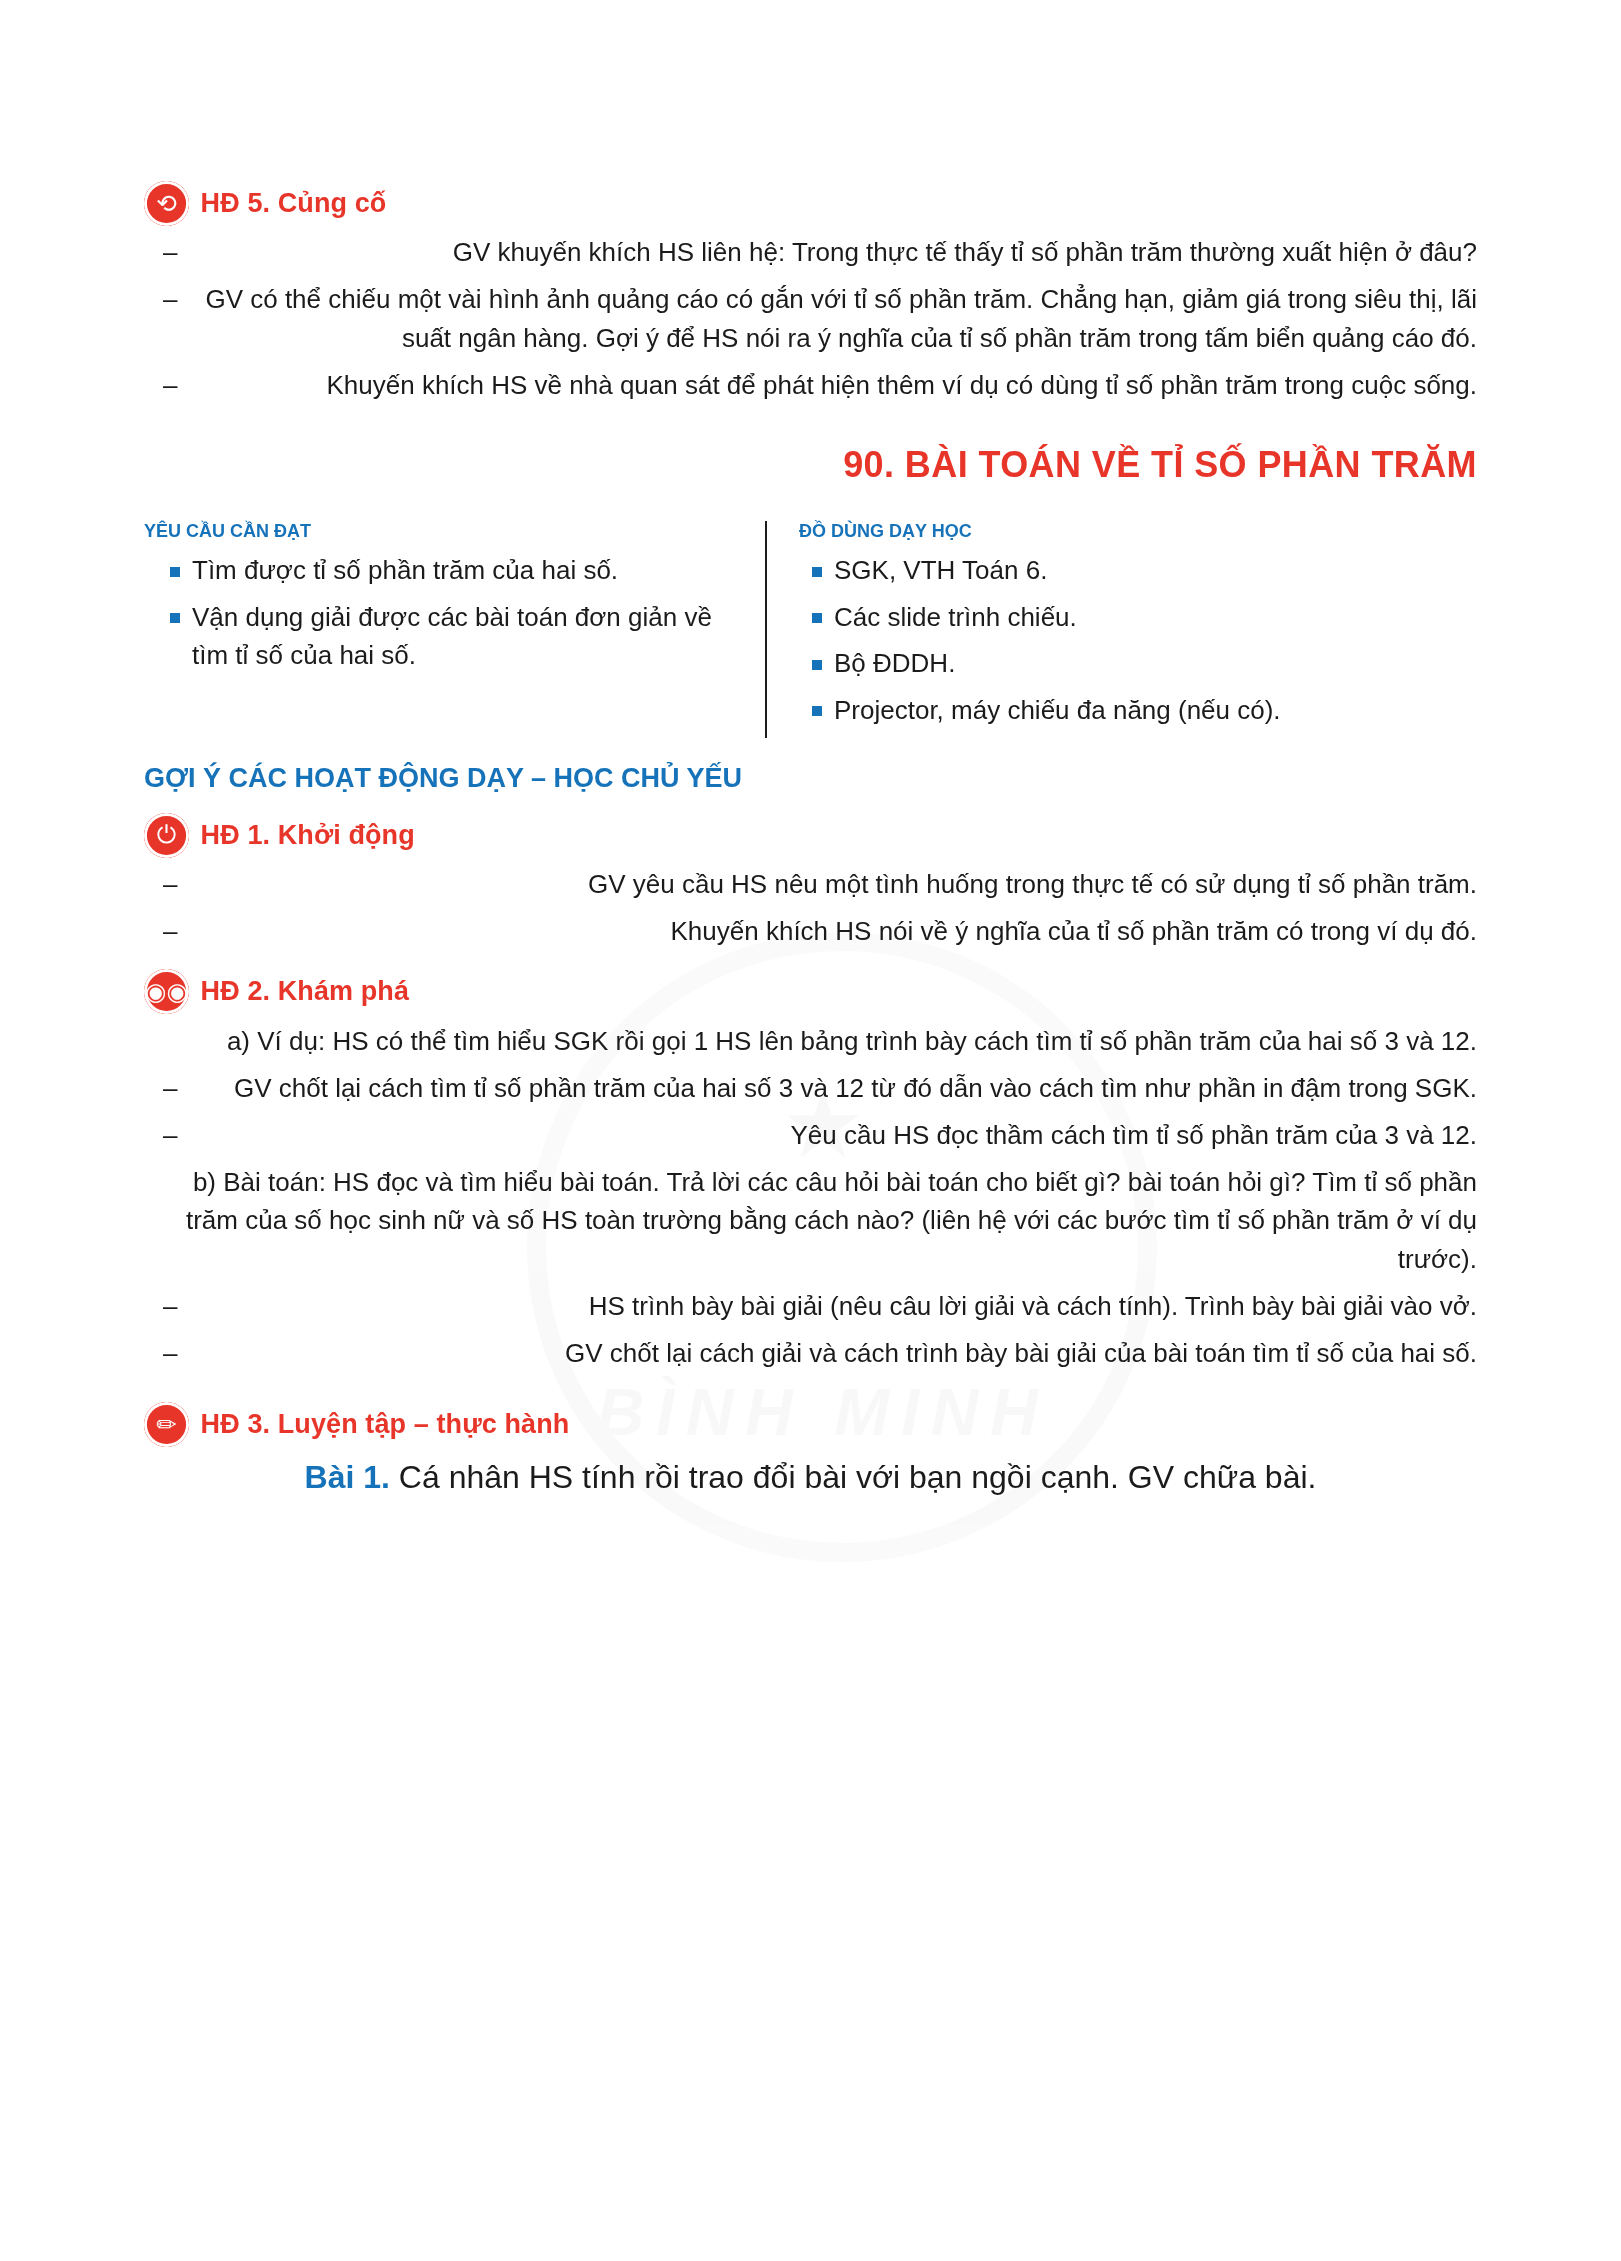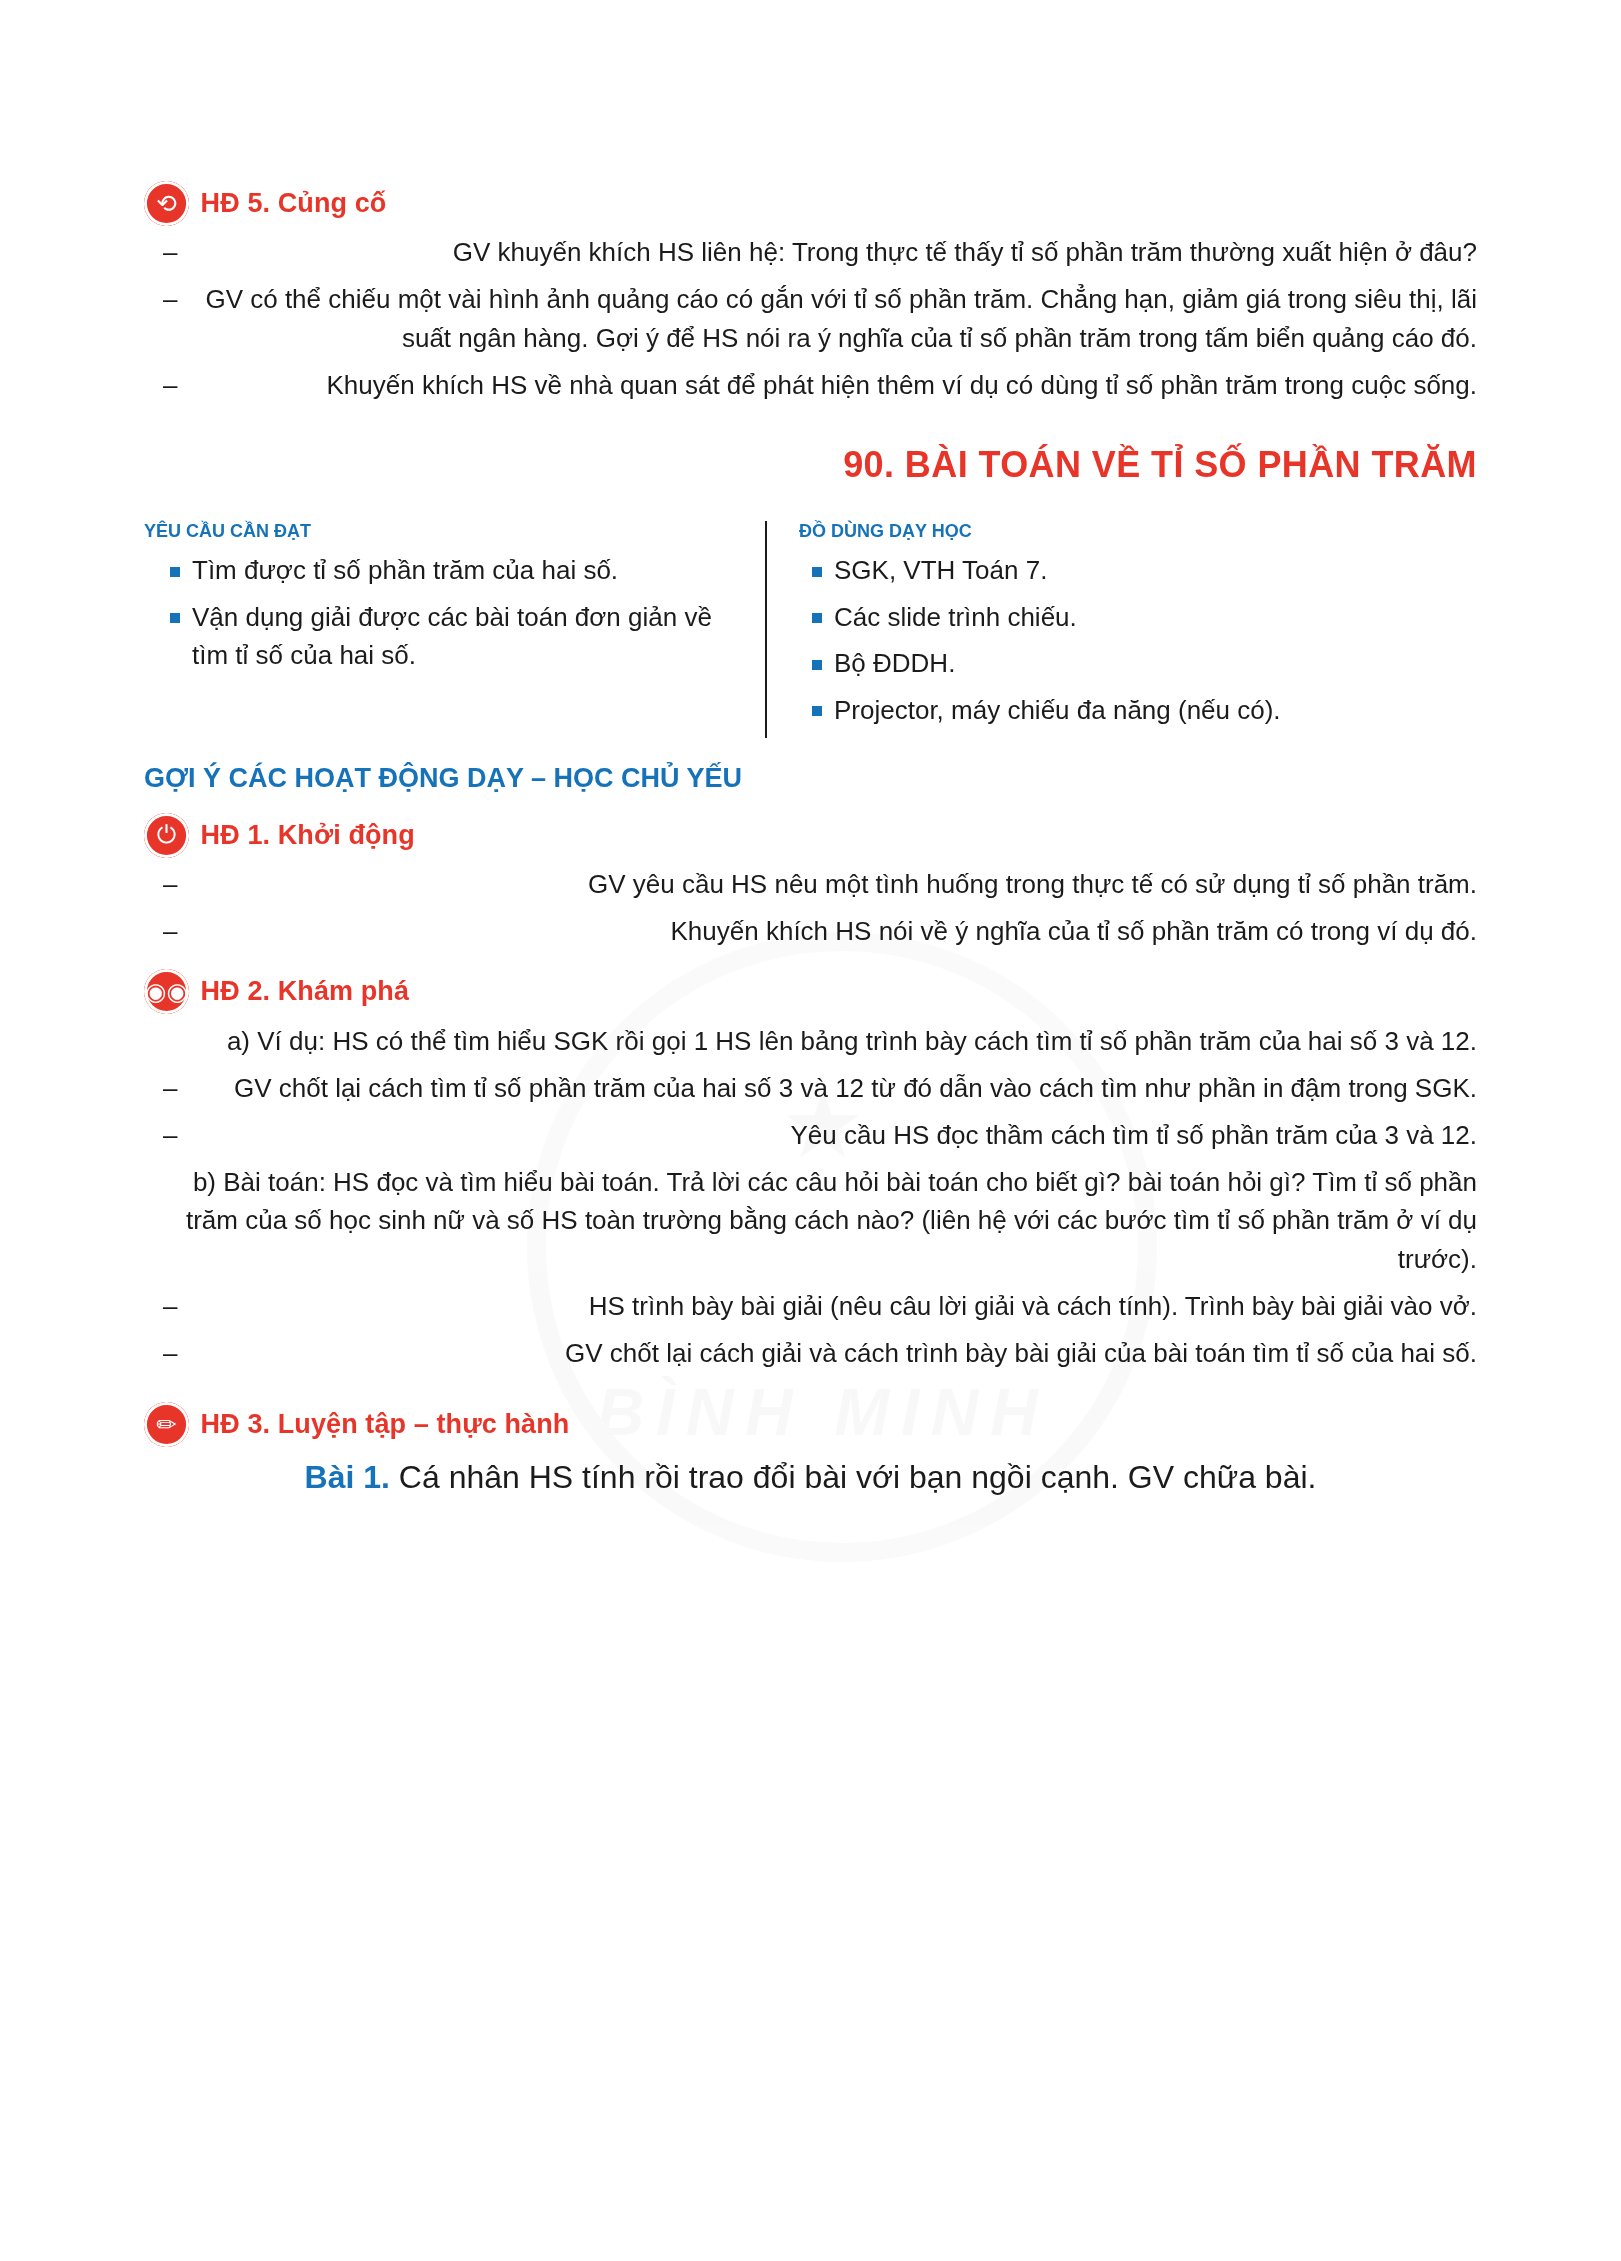--- a/index.html
+++ b/index.html
@@ -228,21 +228,21 @@
       <div class="col-left">
         <div class="sec-head">YÊU CẦU CẦN ĐẠT</div>
         <ul class="sq">
           <li>Tìm được tỉ số phần trăm của hai số.</li>
           <li>Vận dụng giải được các bài toán đơn giản về tìm tỉ số của hai số.</li>
         </ul>
       </div>
       <div class="col-right">
         <div class="sec-head">ĐỒ DÙNG DẠY HỌC</div>
         <ul class="sq">
-          <li>SGK, VTH Toán 7.</li>
+          <li>SGK, VTH Toán 6.</li>
           <li>Các slide trình chiếu.</li>
           <li>Bộ ĐDDH.</li>
           <li>Projector, máy chiếu đa năng (nếu có).</li>
         </ul>
       </div>
     </div>
 
     <div class="blue-head">GỢI Ý CÁC HOẠT ĐỘNG DẠY – HỌC CHỦ YẾU</div>
 
     <div class="block">

